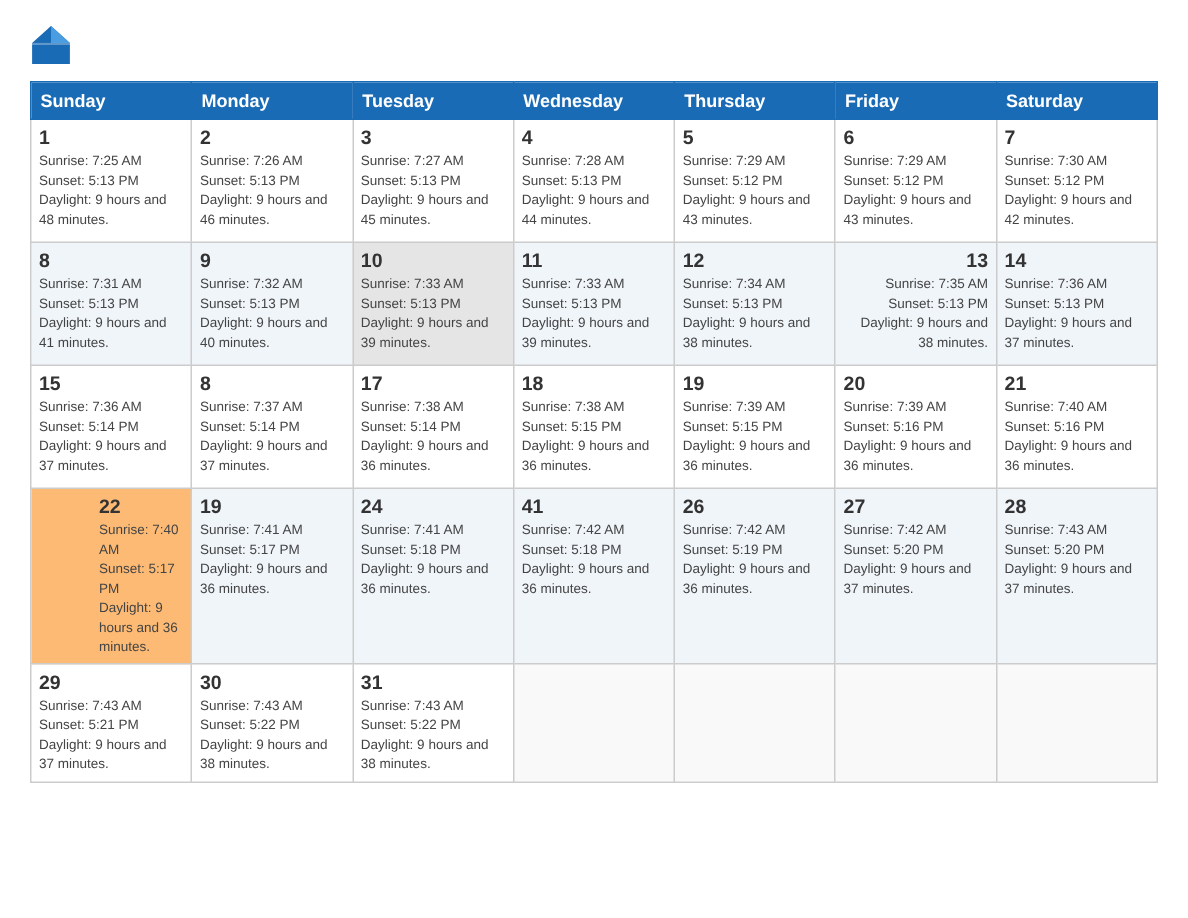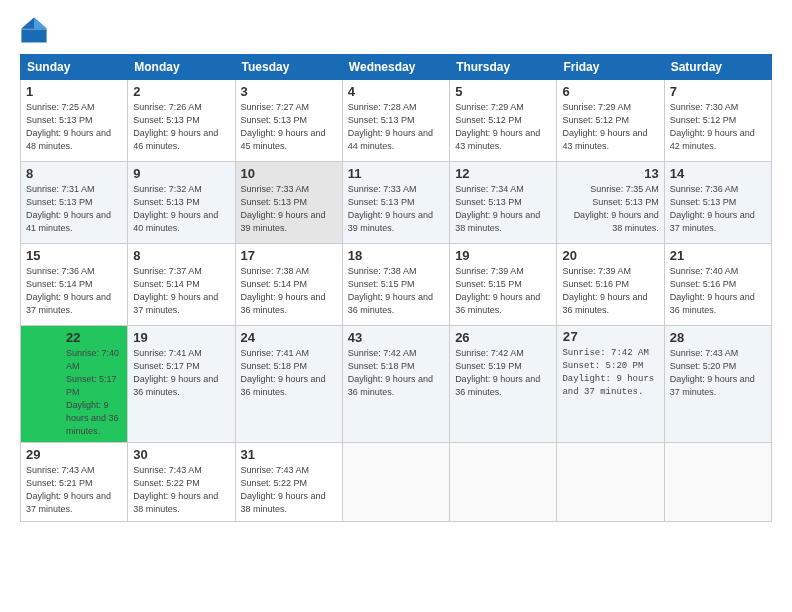--- a/index.html
+++ b/index.html
@@ -156,26 +156,26 @@
         <tr>
           <td><span class="day-num">15</span><span class="day-info">Sunrise: 7:36 AM<br>Sunset: 5:14 PM<br>Daylight: 9 hours and 37 minutes.</span></td>
           <td><span class="day-num">8</span><span class="day-info">Sunrise: 7:37 AM<br>Sunset: 5:14 PM<br>Daylight: 9 hours and 37 minutes.</span></td>
           <td><span class="day-num">17</span><span class="day-info">Sunrise: 7:38 AM<br>Sunset: 5:14 PM<br>Daylight: 9 hours and 36 minutes.</span></td>
           <td><span class="day-num">18</span><span class="day-info">Sunrise: 7:38 AM<br>Sunset: 5:15 PM<br>Daylight: 9 hours and 36 minutes.</span></td>
           <td><span class="day-num">19</span><span class="day-info">Sunrise: 7:39 AM<br>Sunset: 5:15 PM<br>Daylight: 9 hours and 36 minutes.</span></td>
           <td><span class="day-num">20</span><span class="day-info">Sunrise: 7:39 AM<br>Sunset: 5:16 PM<br>Daylight: 9 hours and 36 minutes.</span></td>
           <td><span class="day-num">21</span><span class="day-info">Sunrise: 7:40 AM<br>Sunset: 5:16 PM<br>Daylight: 9 hours and 36 minutes.</span></td>
         </tr>
         <tr>
-          <td style="background: #22c55e; padding-left: 45px;"><span class="day-num">22</span><span class="day-info">Sunrise: 7:40 AM<br>Sunset: 5:17 PM<br>Daylight: 9 hours and 36 minutes.</span></td>
+          <td style="background: #fdba74; padding-left: 45px;"><span class="day-num">22</span><span class="day-info">Sunrise: 7:40 AM<br>Sunset: 5:17 PM<br>Daylight: 9 hours and 36 minutes.</span></td>
           <td style="background: rgb(240, 245, 250);"><span class="day-num">19</span><span class="day-info">Sunrise: 7:41 AM<br>Sunset: 5:17 PM<br>Daylight: 9 hours and 36 minutes.</span></td>
           <td style="background: rgb(240, 245, 250);"><span class="day-num">24</span><span class="day-info">Sunrise: 7:41 AM<br>Sunset: 5:18 PM<br>Daylight: 9 hours and 36 minutes.</span></td>
-          <td style="background: rgb(240, 245, 250);"><span class="day-num">43</span><span class="day-info">Sunrise: 7:42 AM<br>Sunset: 5:18 PM<br>Daylight: 9 hours and 36 minutes.</span></td>
+          <td style="background: rgb(240, 245, 250);"><span class="day-num">41</span><span class="day-info">Sunrise: 7:42 AM<br>Sunset: 5:18 PM<br>Daylight: 9 hours and 36 minutes.</span></td>
           <td style="background: rgb(240, 245, 250);"><span class="day-num">26</span><span class="day-info">Sunrise: 7:42 AM<br>Sunset: 5:19 PM<br>Daylight: 9 hours and 36 minutes.</span></td>
-          <td style="background: rgb(240, 245, 250); font-family: Liberation Mono, monospace;"><span class="day-num">27</span><span class="day-info">Sunrise: 7:42 AM<br>Sunset: 5:20 PM<br>Daylight: 9 hours and 37 minutes.</span></td>
+          <td style="background: rgb(240, 245, 250);"><span class="day-num">27</span><span class="day-info">Sunrise: 7:42 AM<br>Sunset: 5:20 PM<br>Daylight: 9 hours and 37 minutes.</span></td>
           <td style="background: rgb(240, 245, 250);"><span class="day-num">28</span><span class="day-info">Sunrise: 7:43 AM<br>Sunset: 5:20 PM<br>Daylight: 9 hours and 37 minutes.</span></td>
         </tr>
         <tr class="last-row">
           <td><span class="day-num">29</span><span class="day-info">Sunrise: 7:43 AM<br>Sunset: 5:21 PM<br>Daylight: 9 hours and 37 minutes.</span></td>
           <td><span class="day-num">30</span><span class="day-info">Sunrise: 7:43 AM<br>Sunset: 5:22 PM<br>Daylight: 9 hours and 38 minutes.</span></td>
           <td><span class="day-num">31</span><span class="day-info">Sunrise: 7:43 AM<br>Sunset: 5:22 PM<br>Daylight: 9 hours and 38 minutes.</span></td>
           <td class="empty-cell"></td>
           <td class="empty-cell"></td>
           <td class="empty-cell"></td>
           <td class="empty-cell"></td>

